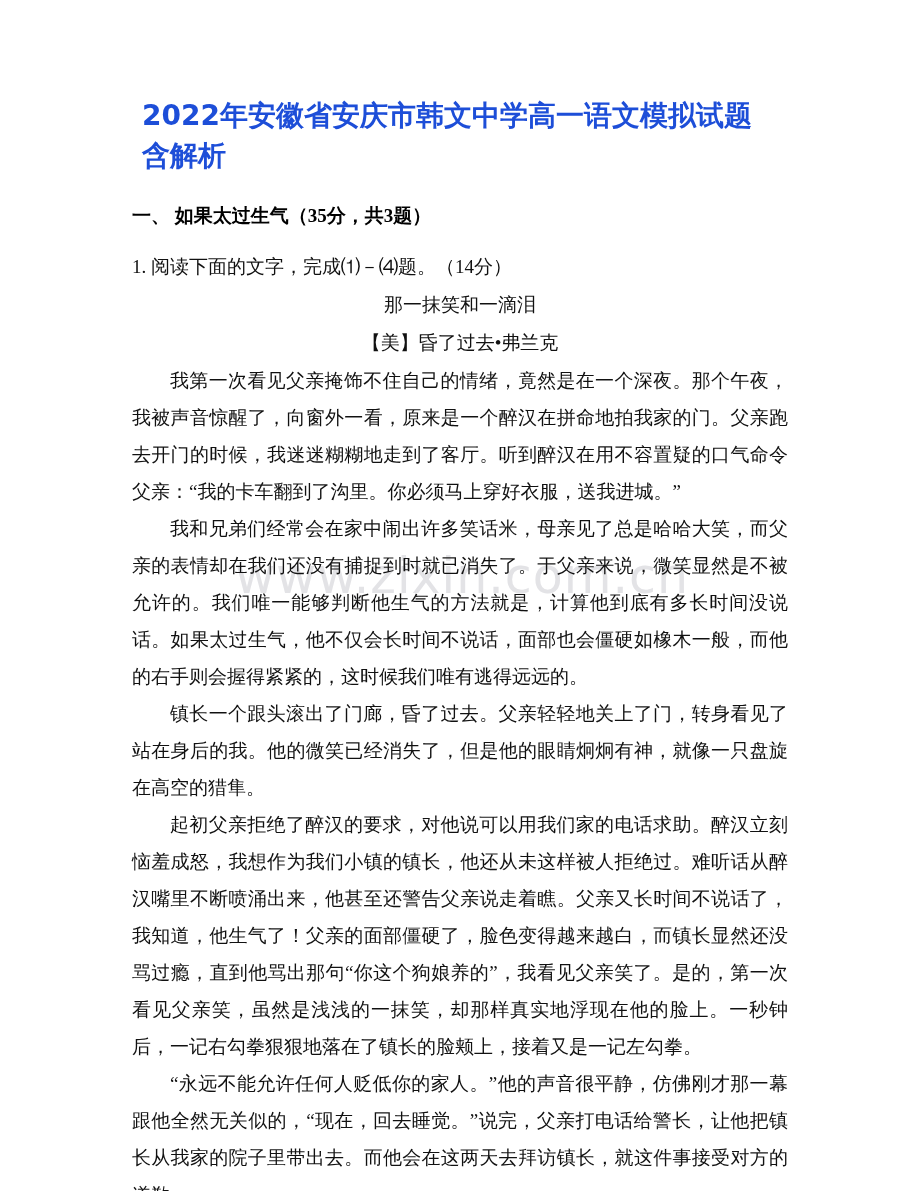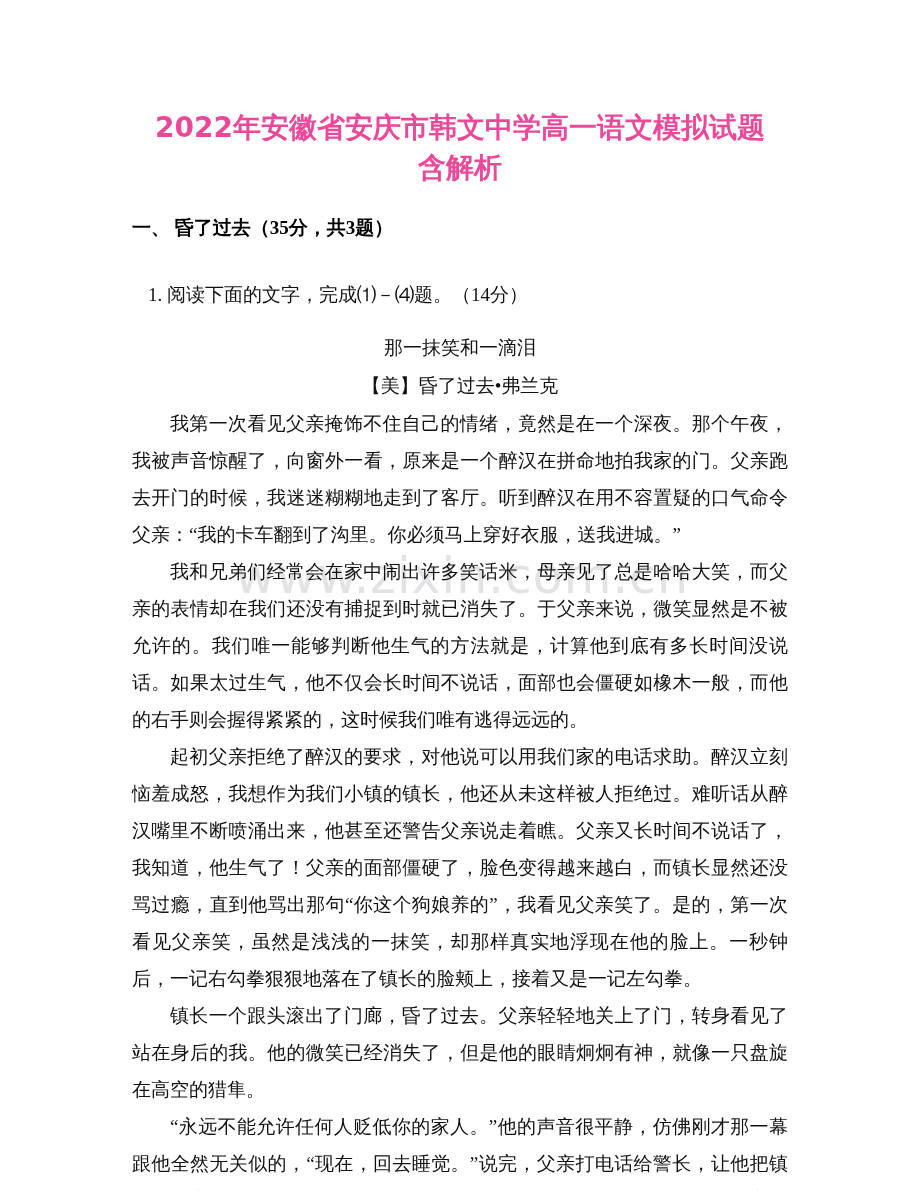--- a/index.html
+++ b/index.html
@@ -48,47 +48,46 @@
   .content {
     position: absolute;
     left: 132px;
     top: 96px;
     width: 656px;
     z-index: 2;
   }
 
   
   .doc-title {
-    margin: 12px 0 0 0;
+    margin: 0 0 0 0;
     padding: 0 10px;
-    text-align: center;
     font-family: "DejaVu Sans", "Liberation Sans", sans-serif;
     font-weight: 700;
     font-size: 28px;
     line-height: 40px;
     letter-spacing: 0px;
-    color: #ec4899;
+    color: #1d4ed8;
   }
 
   
   .section-heading {
     margin: 0;
     padding: 0;
     font-family: "Liberation Serif", "DejaVu Serif", serif;
     font-weight: 700;
     font-size: 19px;
     line-height: 37px;
     color: #000000;
   }
   .spacer-sm { height: 21px; }
   .spacer-xs { height: 14px; }
 
   
   .q-stem {
-    margin: 16px;
+    margin: 0;
     font-size: 19px;
     line-height: 37px;
     color: #111111;
     text-align: left;
   }
 
   
   .passage-title,
   .passage-author {
     margin: 1px;
@@ -116,30 +115,30 @@
 <div class="page">
 
   <div class="watermark">www.zixin.com.cn</div>
 
   <div class="content">
 
     <h1 class="doc-title">2022年安徽省安庆市韩文中学高一语文模拟试题含解析</h1>
 
     <div class="spacer-sm"></div>
 
-    <h2 class="section-heading">一、 昏了过去（35分，共3题）</h2>
+    <h2 class="section-heading">一、 如果太过生气（35分，共3题）</h2>
 
     <div class="spacer-xs"></div>
 
     <p class="q-stem">1. 阅读下面的文字，完成⑴－⑷题。（14分）</p>
 
     <p class="passage-title">那一抹笑和一滴泪</p>
 
     <p class="passage-author">【美】昏了过去•弗兰克</p>
 
     <p class="para">我第一次看见父亲掩饰不住自己的情绪，竟然是在一个深夜。那个午夜，我被声音惊醒了，向窗外一看，原来是一个醉汉在拼命地拍我家的门。父亲跑去开门的时候，我迷迷糊糊地走到了客厅。听到醉汉在用不容置疑的口气命令父亲：“我的卡车翻到了沟里。你必须马上穿好衣服，送我进城。”</p>
     <p class="para">我和兄弟们经常会在家中闹出许多笑话米，母亲见了总是哈哈大笑，而父亲的表情却在我们还没有捕捉到时就已消失了。于父亲来说，微笑显然是不被允许的。我们唯一能够判断他生气的方法就是，计算他到底有多长时间没说话。如果太过生气，他不仅会长时间不说话，面部也会僵硬如橡木一般，而他的右手则会握得紧紧的，这时候我们唯有逃得远远的。</p>
+    <p class="para">镇长一个跟头滚出了门廊，昏了过去。父亲轻轻地关上了门，转身看见了站在身后的我。他的微笑已经消失了，但是他的眼睛炯炯有神，就像一只盘旋在高空的猎隼。</p>
     <p class="para">起初父亲拒绝了醉汉的要求，对他说可以用我们家的电话求助。醉汉立刻恼羞成怒，我想作为我们小镇的镇长，他还从未这样被人拒绝过。难听话从醉汉嘴里不断喷涌出来，他甚至还警告父亲说走着瞧。父亲又长时间不说话了，我知道，他生气了！父亲的面部僵硬了，脸色变得越来越白，而镇长显然还没骂过瘾，直到他骂出那句“你这个狗娘养的”，我看见父亲笑了。是的，第一次看见父亲笑，虽然是浅浅的一抹笑，却那样真实地浮现在他的脸上。一秒钟后，一记右勾拳狠狠地落在了镇长的脸颊上，接着又是一记左勾拳。</p>
-    <p class="para">镇长一个跟头滚出了门廊，昏了过去。父亲轻轻地关上了门，转身看见了站在身后的我。他的微笑已经消失了，但是他的眼睛炯炯有神，就像一只盘旋在高空的猎隼。</p>
     <p class="para">“永远不能允许任何人贬低你的家人。”他的声音很平静，仿佛刚才那一幕跟他全然无关似的，“现在，回去睡觉。”说完，父亲打电话给警长，让他把镇长从我家的院子里带出去。而他会在这两天去拜访镇长，就这件事接受对方的道歉。</p>
 
   </div>
 </div>
 
 </body></html>

